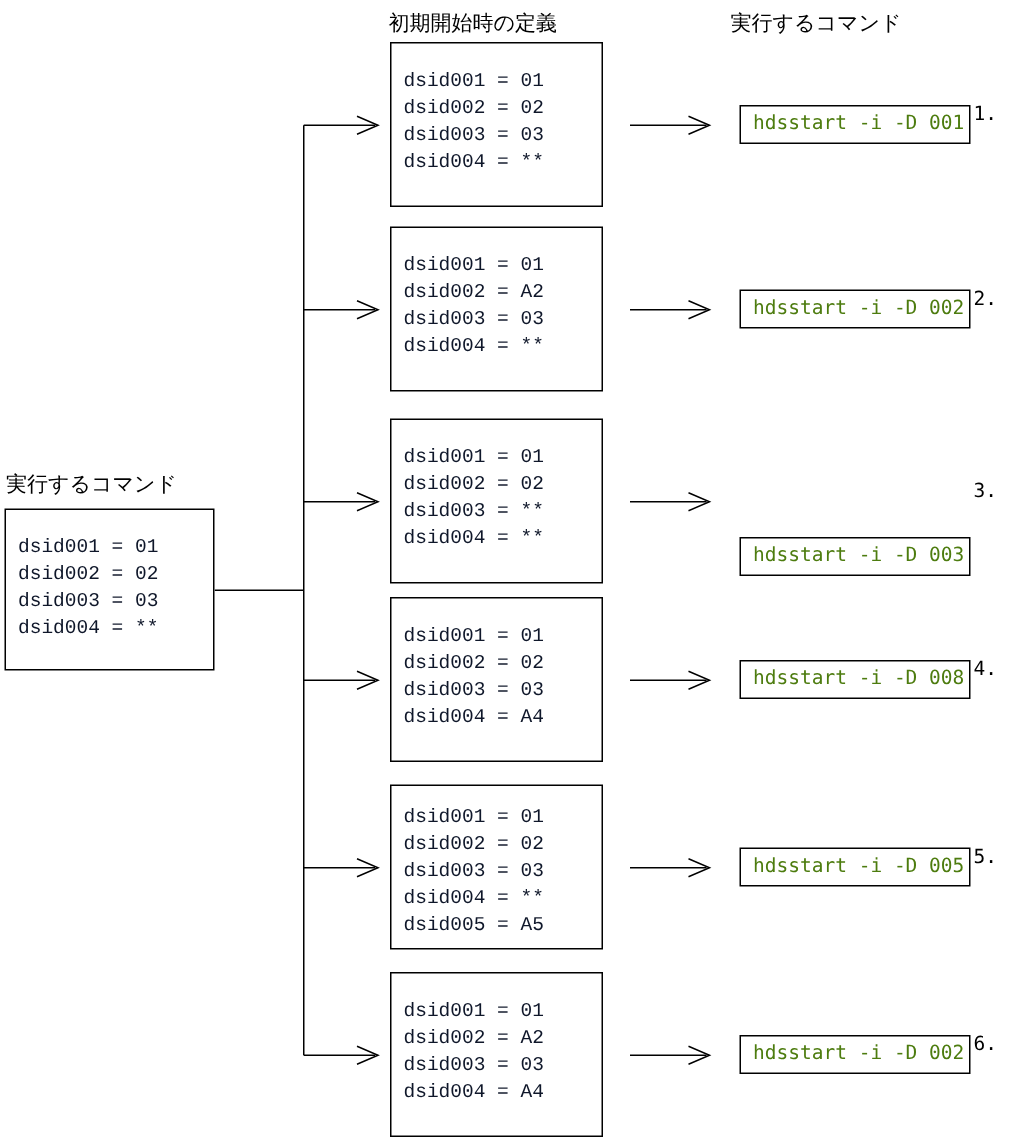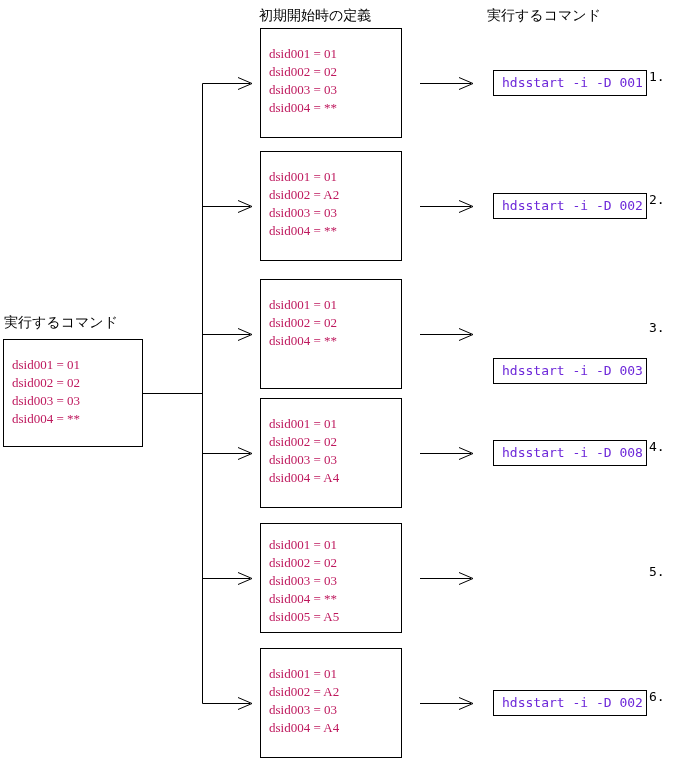--- a/index.html
+++ b/index.html
@@ -31,42 +31,42 @@
     color: #000000;
   }
   .def-box {
     position: absolute;
     border: 1px solid #000000;
     background: #ffffff;
     box-sizing: border-box;
     padding: 16px 0 0 8px;
   }
   .code-line {
-    font-family: Liberation Serif, serif;
+    font-family: Liberation Mono, monospace;
     font-size: 13px;
     line-height: 18px;
     white-space: pre;
-    color: #be185d;
+    color: #0f172a;
   }
   .cmd-box {
     position: absolute;
     left: 493px;
     width: 154px;
     height: 26px;
     border: 1px solid #000000;
     background: #ffffff;
     box-sizing: border-box;
   }
   .cmd-text {
     font-family: "DejaVu Sans Mono", "Liberation Mono", monospace;
     font-size: 13px;
     line-height: 24px;
     padding-left: 8px;
     white-space: pre;
-    color: #6d28d9;
+    color: #4d7c0f;
   }
   .cmd-number {
     position: absolute;
     left: 649px;
     font-family: "DejaVu Sans Mono", "Liberation Mono", monospace;
     font-size: 13px;
     line-height: 15px;
     white-space: nowrap;
     color: #000000;
   }
@@ -153,20 +153,21 @@
   <div class="def-box" style="left:260px; top:151px; width:142px; height:110px;">
     <div class="code-line">dsid001 = 01</div>
     <div class="code-line">dsid002 = A2</div>
     <div class="code-line">dsid003 = 03</div>
     <div class="code-line">dsid004 = **</div>
   </div>
 
   <div class="def-box" style="left:260px; top:279px; width:142px; height:110px;">
     <div class="code-line">dsid001 = 01</div>
     <div class="code-line">dsid002 = 02</div>
+    <div class="code-line">dsid003 = **</div>
     <div class="code-line">dsid004 = **</div>
   </div>
 
   <div class="def-box" style="left:260px; top:398px; width:142px; height:110px;">
     <div class="code-line">dsid001 = 01</div>
     <div class="code-line">dsid002 = 02</div>
     <div class="code-line">dsid003 = 03</div>
     <div class="code-line">dsid004 = A4</div>
   </div>
 
@@ -200,20 +201,23 @@
   <div class="cmd-box" style="top:321px;margin-top:37px;">
     <div class="cmd-text">hdsstart -i -D 003</div>
   </div>
   <div class="cmd-number" style="top:320px;">3.</div>
 
   <div class="cmd-box" style="top:440px;">
     <div class="cmd-text">hdsstart -i -D 008</div>
   </div>
   <div class="cmd-number" style="top:439px;">4.</div>
 
+  <div class="cmd-box" style="top:565px;">
+    <div class="cmd-text">hdsstart -i -D 005</div>
+  </div>
   <div class="cmd-number" style="top:564px;">5.</div>
 
   <div class="cmd-box" style="top:690px;">
     <div class="cmd-text">hdsstart -i -D 002</div>
   </div>
   <div class="cmd-number" style="top:689px;">6.</div>
 
 </div>
 
 </body></html>

